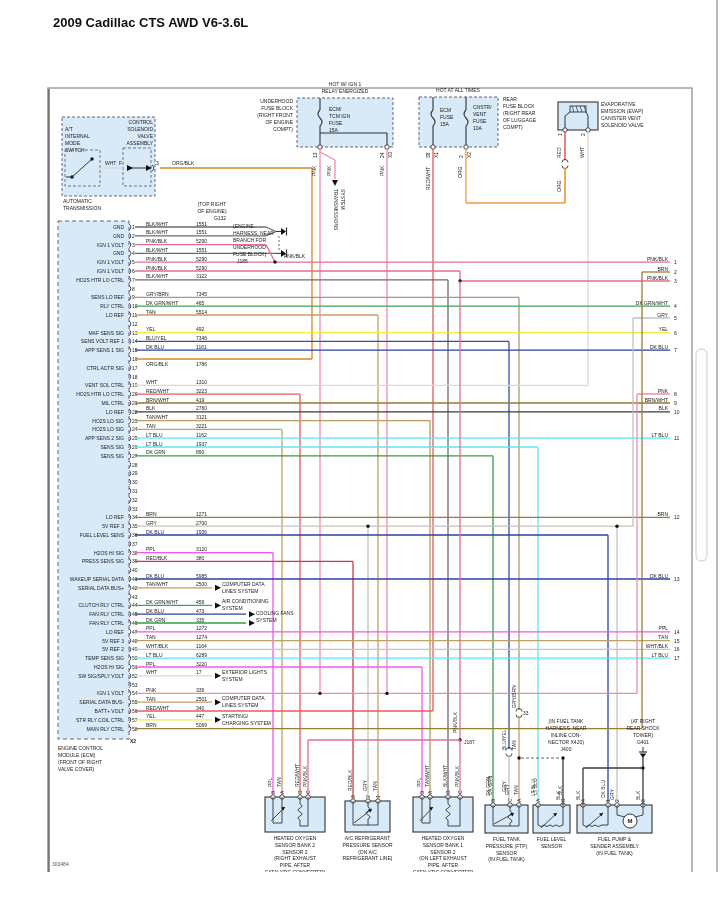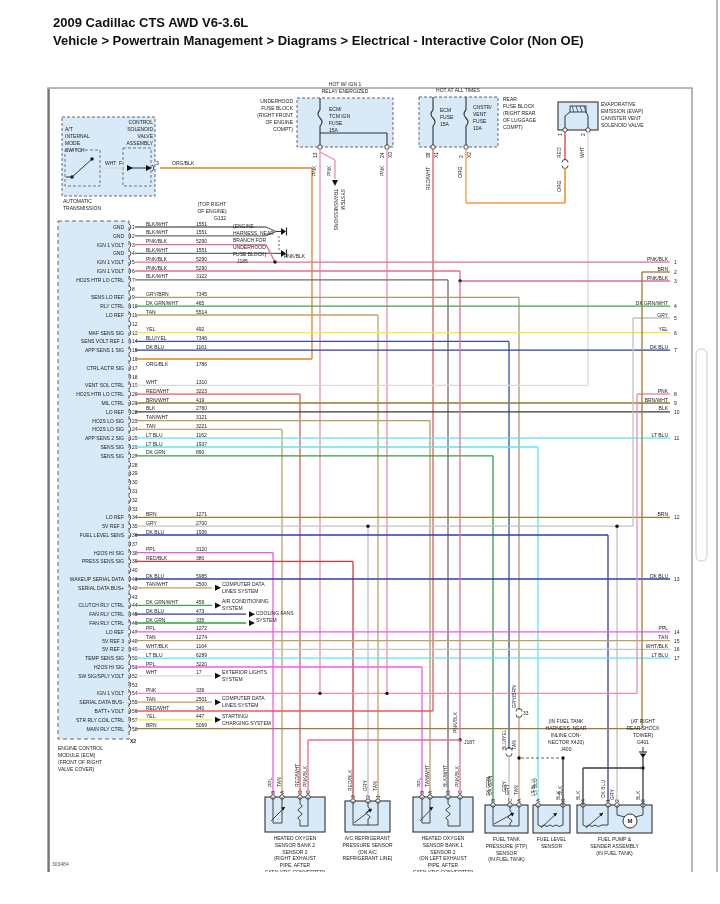--- a/index.html
+++ b/index.html
@@ -6,21 +6,20 @@
   #page{position:relative;width:720px;height:872px;background:#fff;overflow:hidden;}
   #hdr{position:absolute;left:53px;top:14px;width:640px;color:#111;}
   #hdr .h{font-size:13px;font-weight:bold;line-height:18px;white-space:nowrap;}
   svg text{font-family:"Liberation Sans",sans-serif;}
 </style>
 </head>
 <body>
 <div id="page">
   <div id="hdr">
     <div class="h">2009 Cadillac CTS AWD V6-3.6L</div>
-    <div class="h">Vehicle &gt; Powertrain Management &gt; Diagrams &gt; Electrical - Interactive Color (Non OE)</div>
   </div>
   <div id="diagram-host">
       <svg width="720" height="904" viewBox="0 0 720 904" style="position:absolute;left:0;top:0;">
         <rect x="48" y="88" width="644" height="790" fill="none" stroke="#999" stroke-width="1.4"></rect>
         <line x1="49" y1="877" x2="692" y2="877" stroke="#777" stroke-width="2.6"></line>
         <line x1="48.8" y1="89" x2="48.8" y2="877" stroke="#777" stroke-width="2"></line>
         <line x1="717" y1="0" x2="717" y2="904" stroke="#aaa" stroke-width="1.6"></line>
         <rect x="696" y="349" width="11" height="212" fill="#fdfdfd" stroke="#ccc" stroke-width="1" rx="5"></rect>
         <text x="52" y="866" font-size="5px" fill="#556" text-anchor="start">303484</text>
         <rect x="58" y="221" width="71" height="518" fill="#d8e9f7" stroke="#667" stroke-width="1" stroke-dasharray="4 3"></rect>

